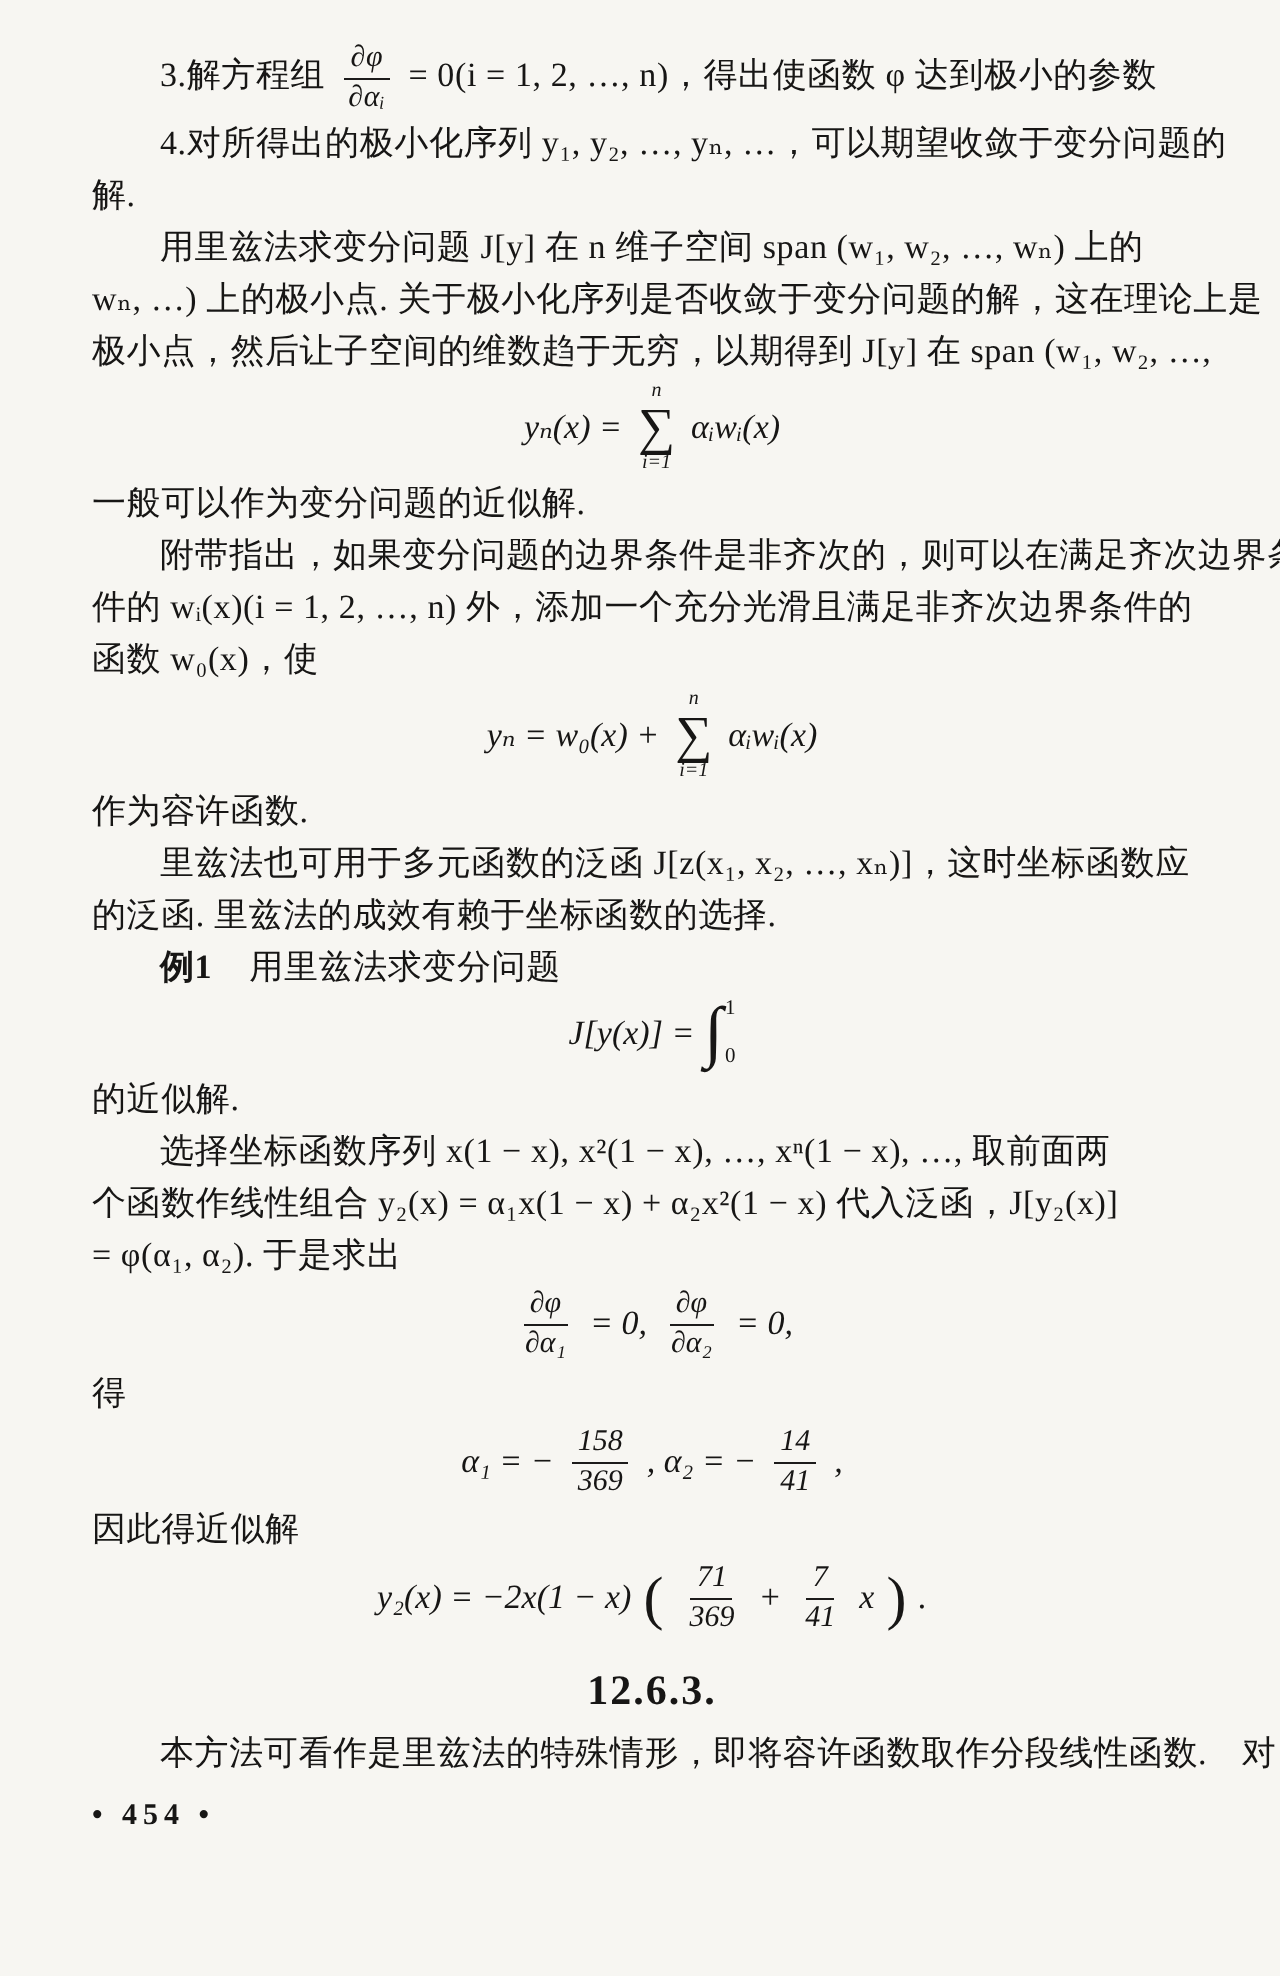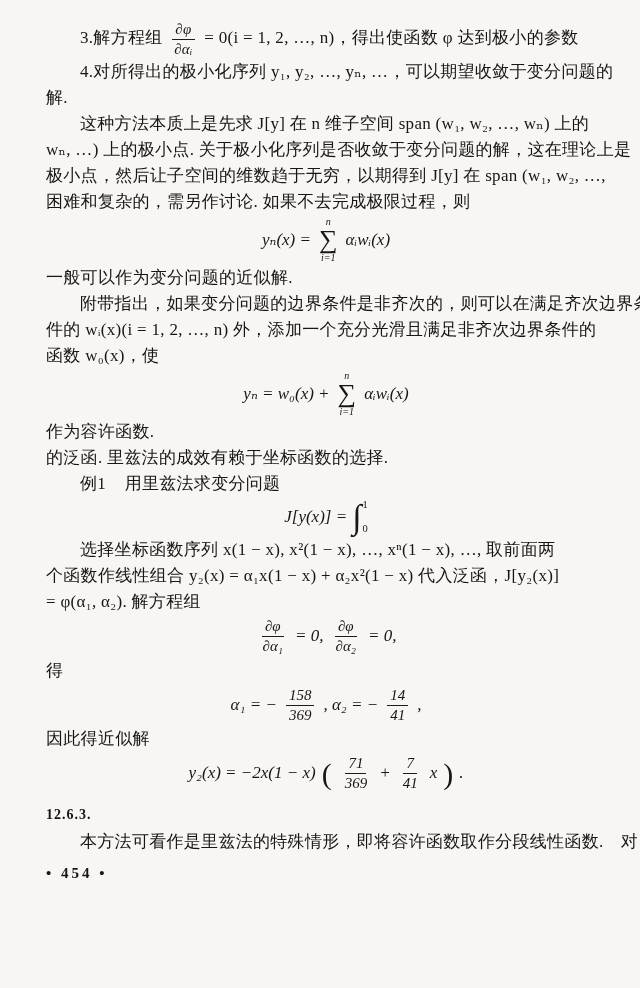--- a/index.html
+++ b/index.html
@@ -74,30 +74,31 @@
     margin-left: 1px;
   }
   
   .bigparen {
     font-size: 30px;
     font-style: normal;
     font-weight: 400;
     line-height: 1;
     margin: 0 1px;
   }
-  .ex-label { font-weight: normal; margin-right: 14px; }
+  .ex-label { font-weight: bold; margin-right: 14px; }
   .section-heading {
     display: flex;
     align-items: baseline;
     gap: 24px;
     margin-top: 14px;
     margin-bottom: 6px;
-    font-size: 14px;
+    font-size: 21px;
     font-weight: bold;
     letter-spacing: 1px;
+    justify-content: center;
   }
   .footer {
     margin-top: 10px;
     font-size: 15px;
     font-weight: bold;
     letter-spacing: 3px;
   }
   .gap-s { margin-top: 3px; }
 </style>
 </head>
@@ -110,24 +111,23 @@
     <span class="frac">
       <span class="num">∂φ</span>
       <span class="den">∂αᵢ</span>
     </span>
     <span>= 0(i = 1, 2, …, n)，得出使函数 φ 达到极小的参数</span>
   </div>
 
   <div class="line indent">4.对所得出的极小化序列 y₁, y₂, …, yₙ, …，可以期望收敛于变分问题的</div>
   <div class="line">解.</div>
 
-  <div class="line indent">这种方法本质上是先求 J[y] 在 n 维子空间 span (w₁, w₂, …, wₙ) 上的</div>
+  <div class="line indent">用里兹法求变分问题 J[y] 在 n 维子空间 span (w₁, w₂, …, wₙ) 上的</div>
   <div class="line">wₙ, …) 上的极小点. 关于极小化序列是否收敛于变分问题的解，这在理论上是</div>
   <div class="line">极小点，然后让子空间的维数趋于无穷，以期得到 J[y] 在 span (w₁, w₂, …,</div>
-  <div class="line">困难和复杂的，需另作讨论. 如果不去完成极限过程，则</div>
 
   <div class="formula tall">
     <span>yₙ(x) =</span>
     <span class="bigop">
       <span class="op-top">n</span>
       <span class="op-sym">∑</span>
       <span class="op-bot">i=1</span>
     </span>
     <span>αᵢwᵢ(x)</span>
   </div>
@@ -143,42 +143,44 @@
     <span class="bigop">
       <span class="op-top">n</span>
       <span class="op-sym">∑</span>
       <span class="op-bot">i=1</span>
     </span>
     <span>αᵢwᵢ(x)</span>
   </div>
 
   <div class="line">作为容许函数.</div>
 
+  <div class="line indent">里兹法也可用于多元函数的泛函 J[z(x₁, x₂, …, xₙ)]，这时坐标函数应</div>
   <div class="line">的泛函. 里兹法的成效有赖于坐标函数的选择.</div>
 
   <div class="line indent">
     <span class="ex-label">例1</span>
     <span>用里兹法求变分问题</span>
   </div>
 
   <div class="formula tall">
     <span>J[y(x)] =</span>
     <span class="intgrl">
       <span class="int-sym">∫</span>
       <span class="int-lims">
         <span>1</span>
         <span>0</span>
       </span>
     </span>
   </div>
 
+  <div class="line">的近似解.</div>
 
   <div class="line indent">选择坐标函数序列 x(1 − x), x²(1 − x), …, xⁿ(1 − x), …, 取前面两</div>
   <div class="line">个函数作线性组合 y₂(x) = α₁x(1 − x) + α₂x²(1 − x) 代入泛函，J[y₂(x)]</div>
-  <div class="line">= φ(α₁, α₂). 解方程组</div>
+  <div class="line">= φ(α₁, α₂). 于是求出</div>
 
   <div class="formula tall">
     <span class="frac">
       <span class="num">∂φ</span>
       <span class="den">∂α₁</span>
     </span>
     <span>= 0,</span>
     <span class="frac">
       <span class="num">∂φ</span>
       <span class="den">∂α₂</span>

